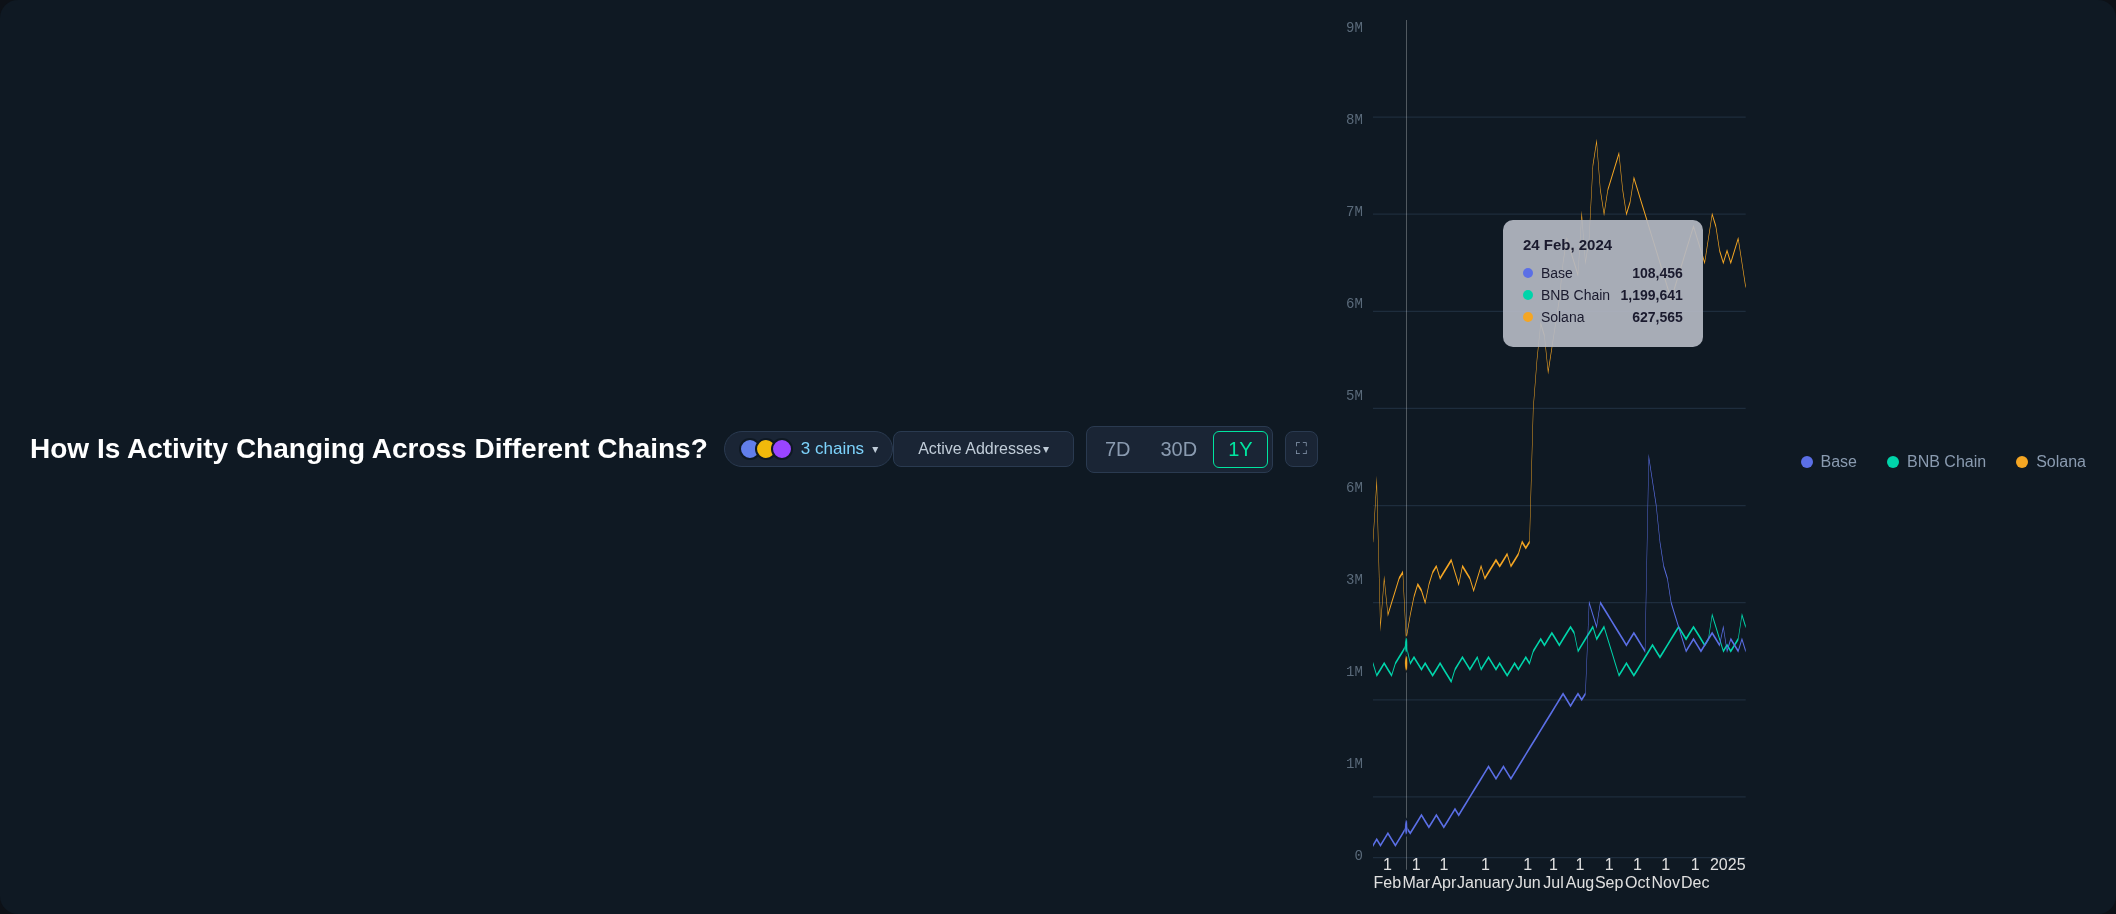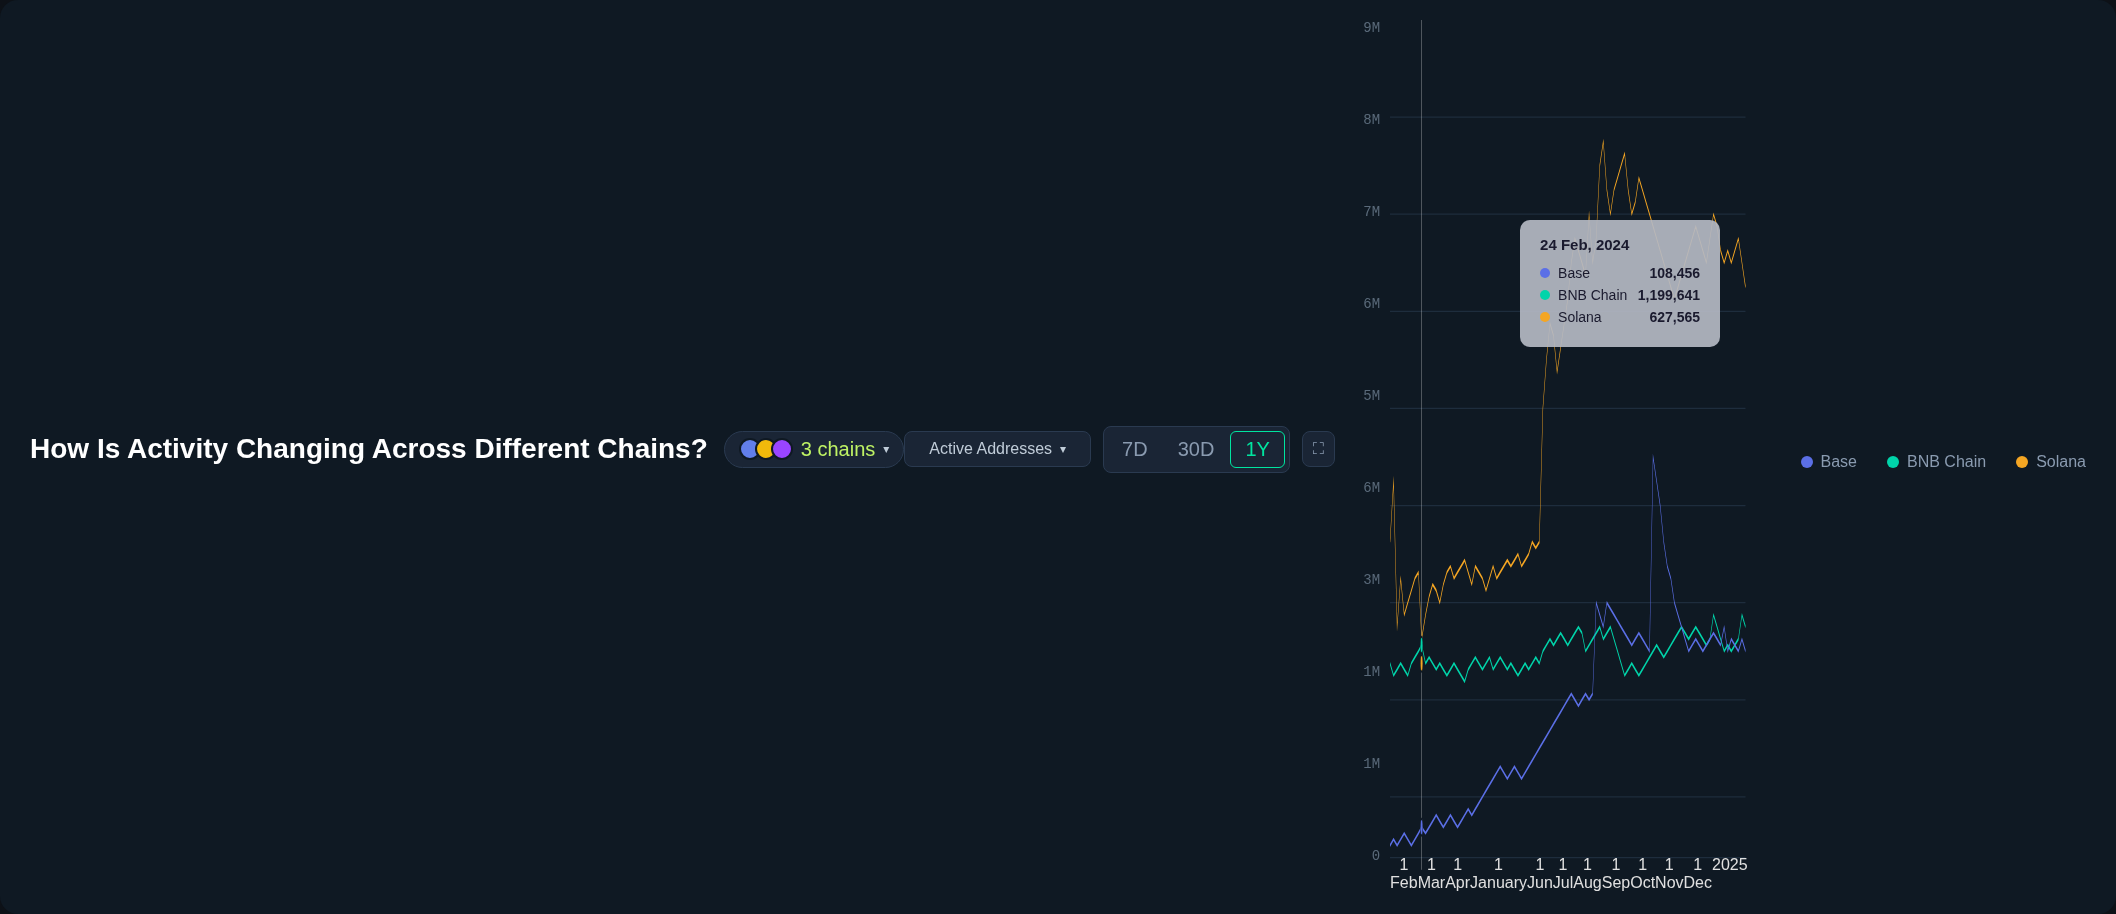--- a/index.html
+++ b/index.html
@@ -46,37 +46,37 @@
       border: 1px solid #2a3a50;
       border-radius: 20px;
       padding: 6px 14px;
       cursor: pointer;
     }
     .chain-icons {
       display: flex;
       align-items: center;
     }
     .chain-label {
-      font-size: 20px;
-      color: #bef264;
+      font-size: 17px;
+      color: #7dd3fc;
       font-weight: 500;
     }
     .chevron-icon {
       color: #c0ccd8;
       font-size: 12px;
     }
     .header-right {
       display: flex;
       align-items: center;
       gap: 12px;
     }
     .metric-selector {
       display: flex;
       align-items: center;
-      gap: 8px;
+      gap: 2px;
       background: #1a2535;
       border: 1px solid #2a3a50;
       border-radius: 8px;
       padding: 8px 24px;
       cursor: pointer;
     }
     .metric-label {
       font-size: 16px;
       color: #c0ccd8;
       font-weight: 500;

